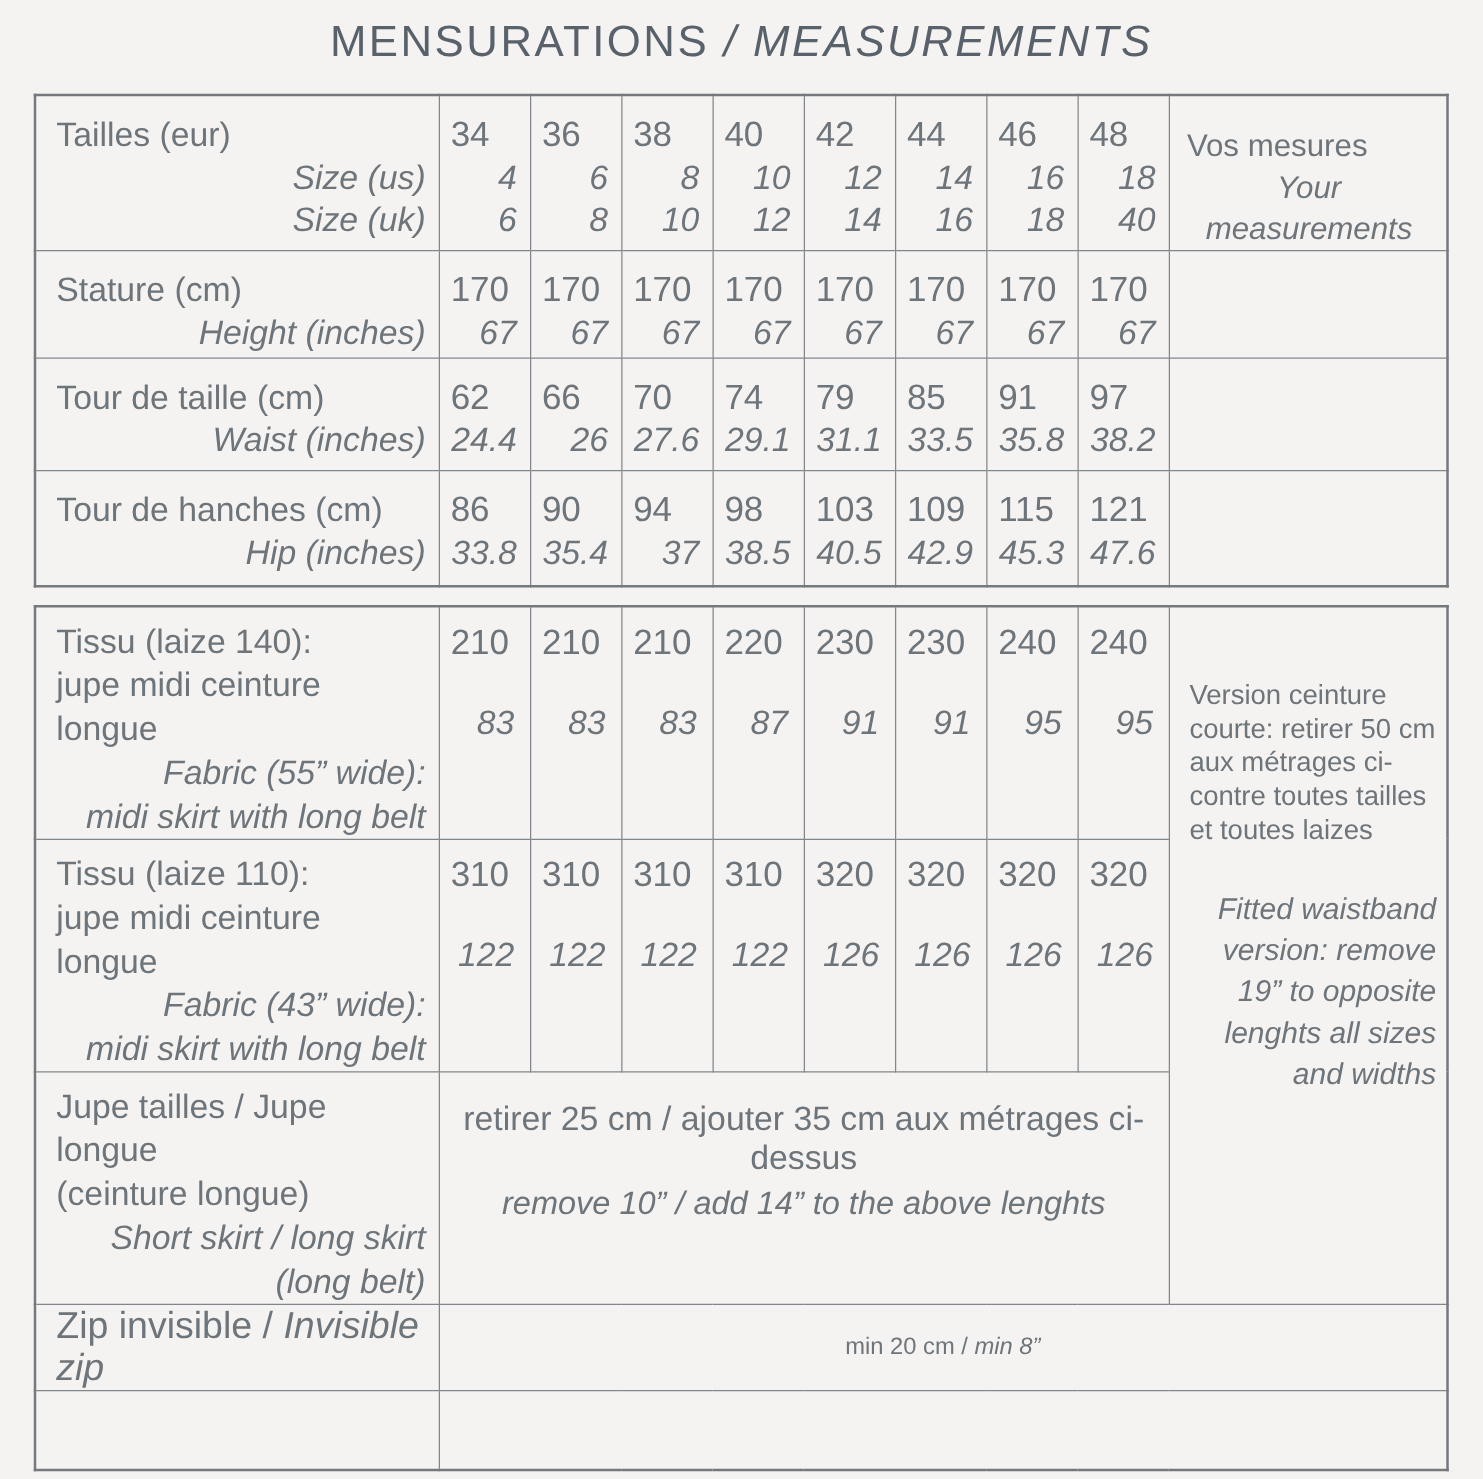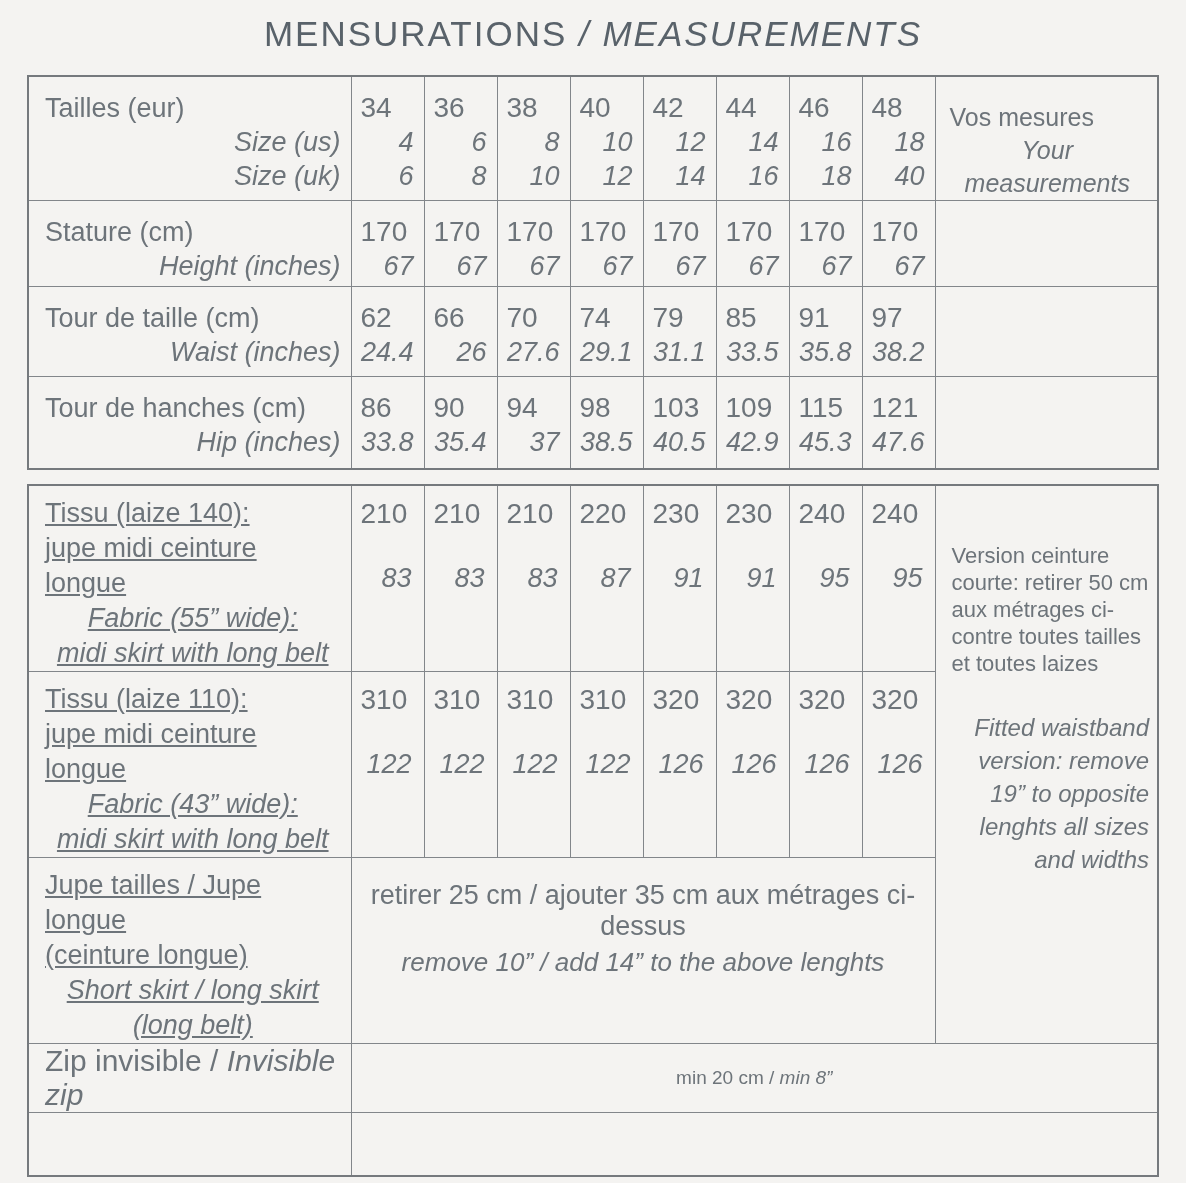--- a/index.html
+++ b/index.html
@@ -50,23 +50,23 @@
   .val .in{display:block;font-size:27px;line-height:34px;text-align:right;font-style:italic;}
   .note{padding:24px 12px 0 14px;}
   .note .nfr{display:block;font-size:25px;line-height:33px;text-align:left;}
   .note .nen{display:block;font-size:25px;line-height:33px;text-align:center;font-style:italic;}
   
   .s1{height:148px;}
   .s2{height:140px;padding-left:43px;}
   .s3{height:138px;}
   .s4{height:64px;}
   .s5{height:64px;}
-  .lbl2{padding:10px 10px 0 16px;text-decoration:underline;}
+  .lbl2{padding:10px 10px 0 16px;}
   .lbl2 .fr{display:block;font-size:27px;line-height:35px;text-align:left;}
-  .lbl2 .en{display:block;font-size:27px;line-height:35px;text-align:center;font-style:italic;}
+  .lbl2 .en{display:block;font-size:27px;line-height:35px;text-align:right;font-style:italic;}
   .val2{padding:10px 12px 0 9px;}
   .val2 .cm{display:block;font-size:28px;line-height:35px;text-align:left;}
   .val2 .in{display:block;font-size:27px;line-height:34px;text-align:right;font-style:italic;margin-top:30px;}
   .side{padding:56px 8px 0 16px;}
   .side .sfr{display:block;font-size:22px;line-height:27px;text-align:left;}
   .side .sen{display:block;font-size:24px;line-height:33px;text-align:right;font-style:italic;margin-top:34px;}
   .skirtval{padding:0;}
   .skirtval .wrap{
     display:flex;flex-direction:column;justify-content:space-between;
     height:134px;padding:22px 6px 14px 6px;box-sizing:border-box;

